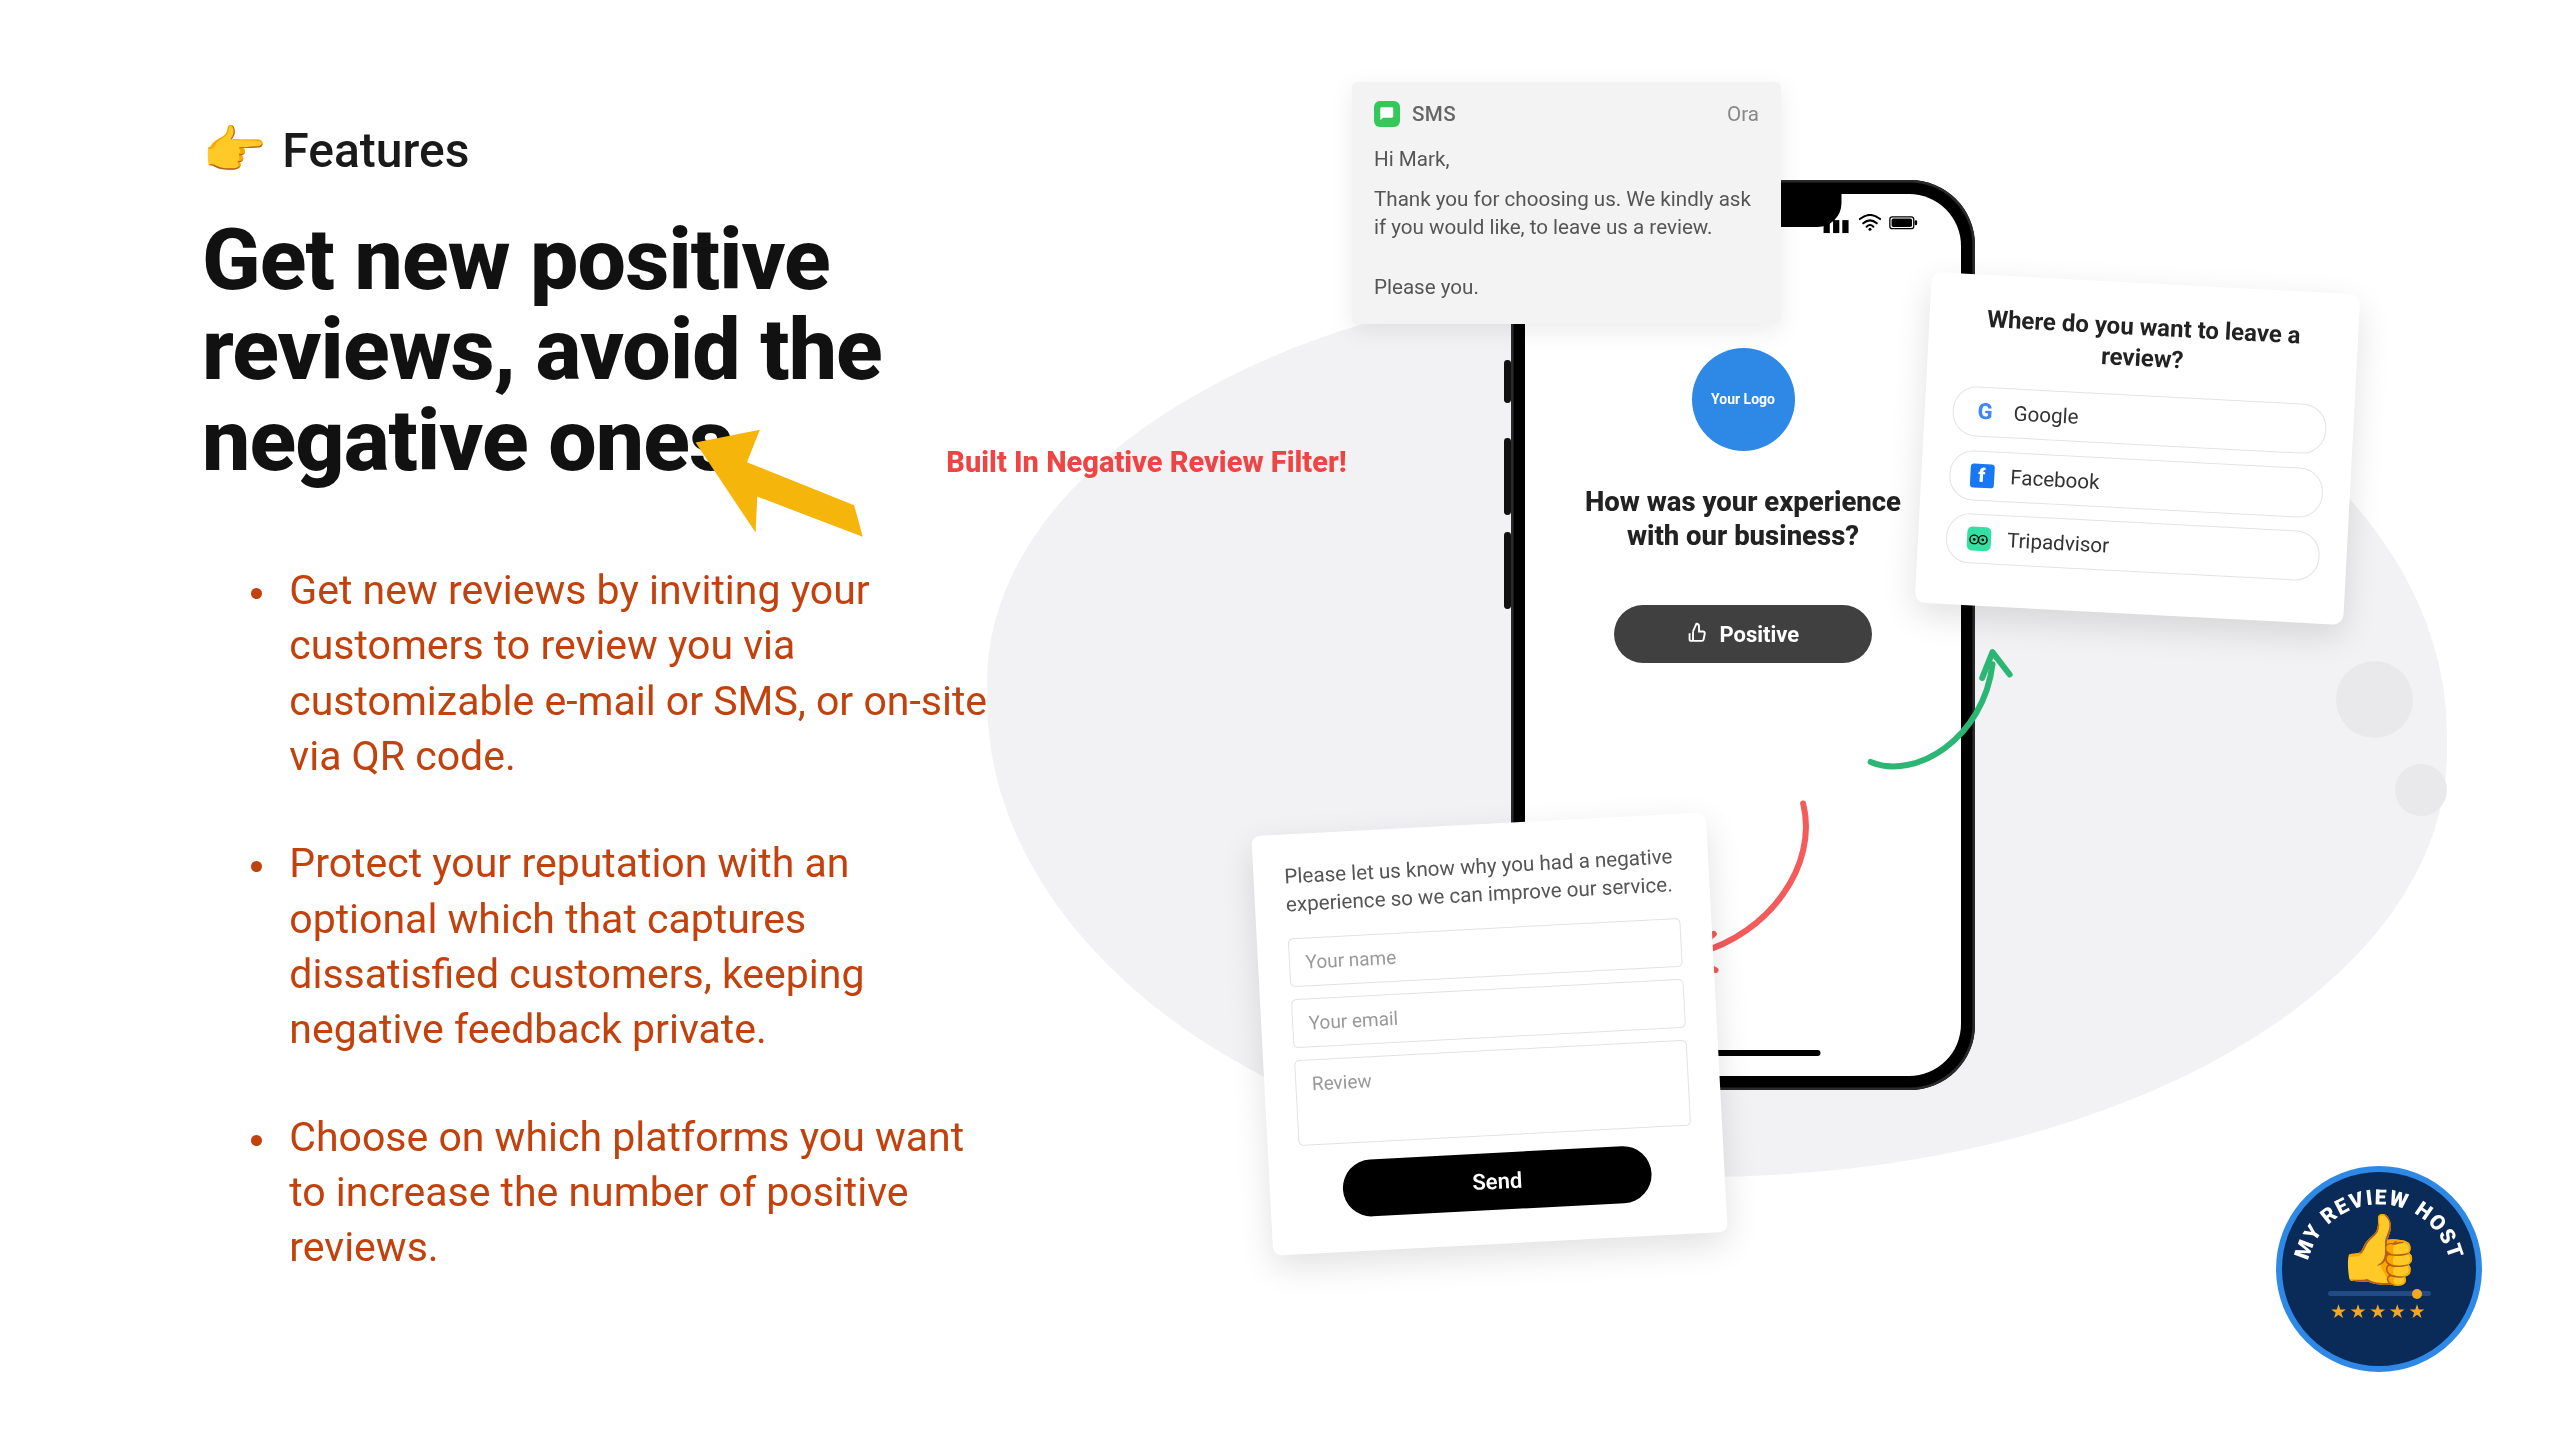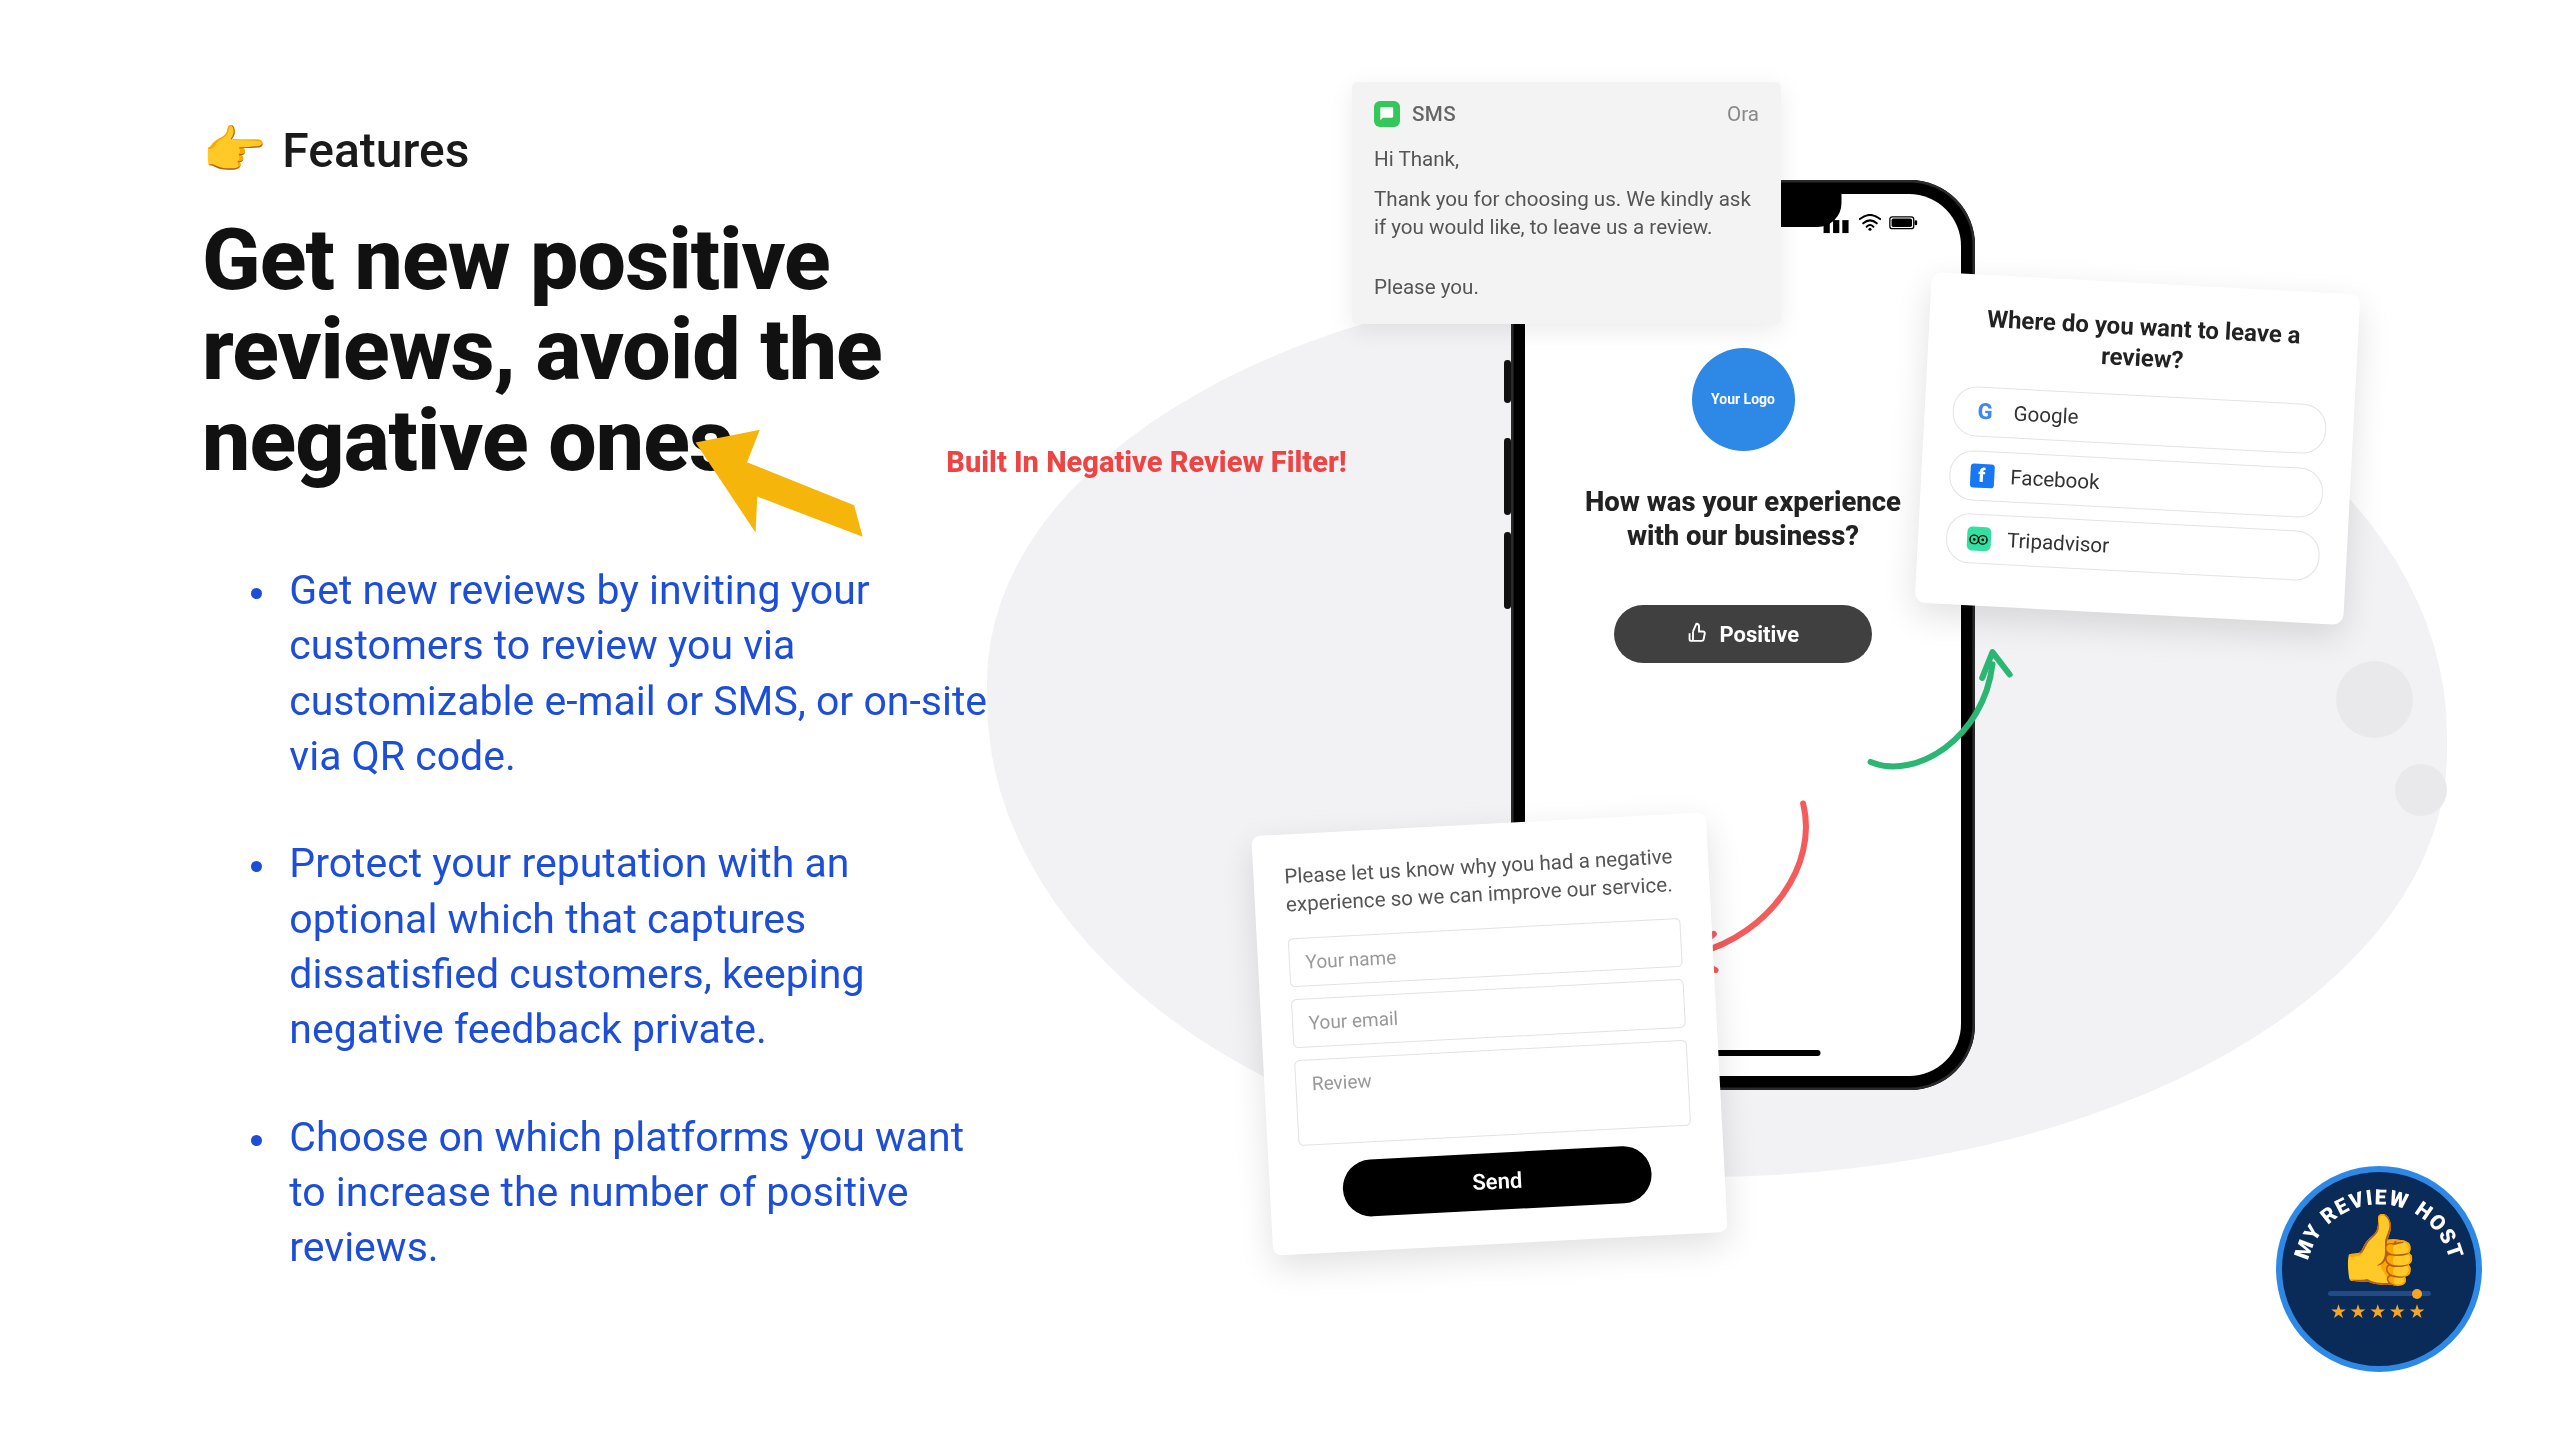--- a/index.html
+++ b/index.html
@@ -37,21 +37,21 @@
     margin-top: 34px;
     letter-spacing: -0.9px;
     color: #111;
   }
   .bullets {
     margin-top: 77px;
     margin-left: 77px;
     list-style: disc;
     font-size: 41px;
     line-height: 1.35;
-    color: #1d4ed8;
+    color: #c2410c;
     width: 713px;
   }
   .bullets li { margin-bottom: 52px; padding-left: 10.3px; }
   .bullets li::marker { font-size: 34px; }
 
   
   .arrow-block {
     position: absolute;
     left: 687px;
     top: 421px;
@@ -415,21 +415,21 @@
   <div class="sms-header">
     <div class="sms-icon">
       <svg width="15.5" height="15.5" viewBox="0 0 24 24" fill="#fff">
           <path d="M20 2H4a2 2 0 0 0-2 2v18l4-4h14a2 2 0 0 0 2-2V4a2 2 0 0 0-2-2z"></path>
         </svg>
     </div>
     <span class="sms-title">SMS</span>
     <span class="sms-time">Ora</span>
   </div>
   <div class="sms-body">
-    <div class="sms-greet">Hi Thank,</div>
+    <div class="sms-greet">Hi Mark,</div>
     <div>Thank you for choosing us. We kindly ask if you would like, to leave us a review.</div>
     <div class="sms-thank">Please you.</div>
   </div>
 </div>
 
 <div class="site-card">
   <div class="site-card-title">Where do you want to leave a review?</div>
   <div class="site-option">
     <div class="icon-slot">
       <span class="g-icon"><span>G</span></span>

